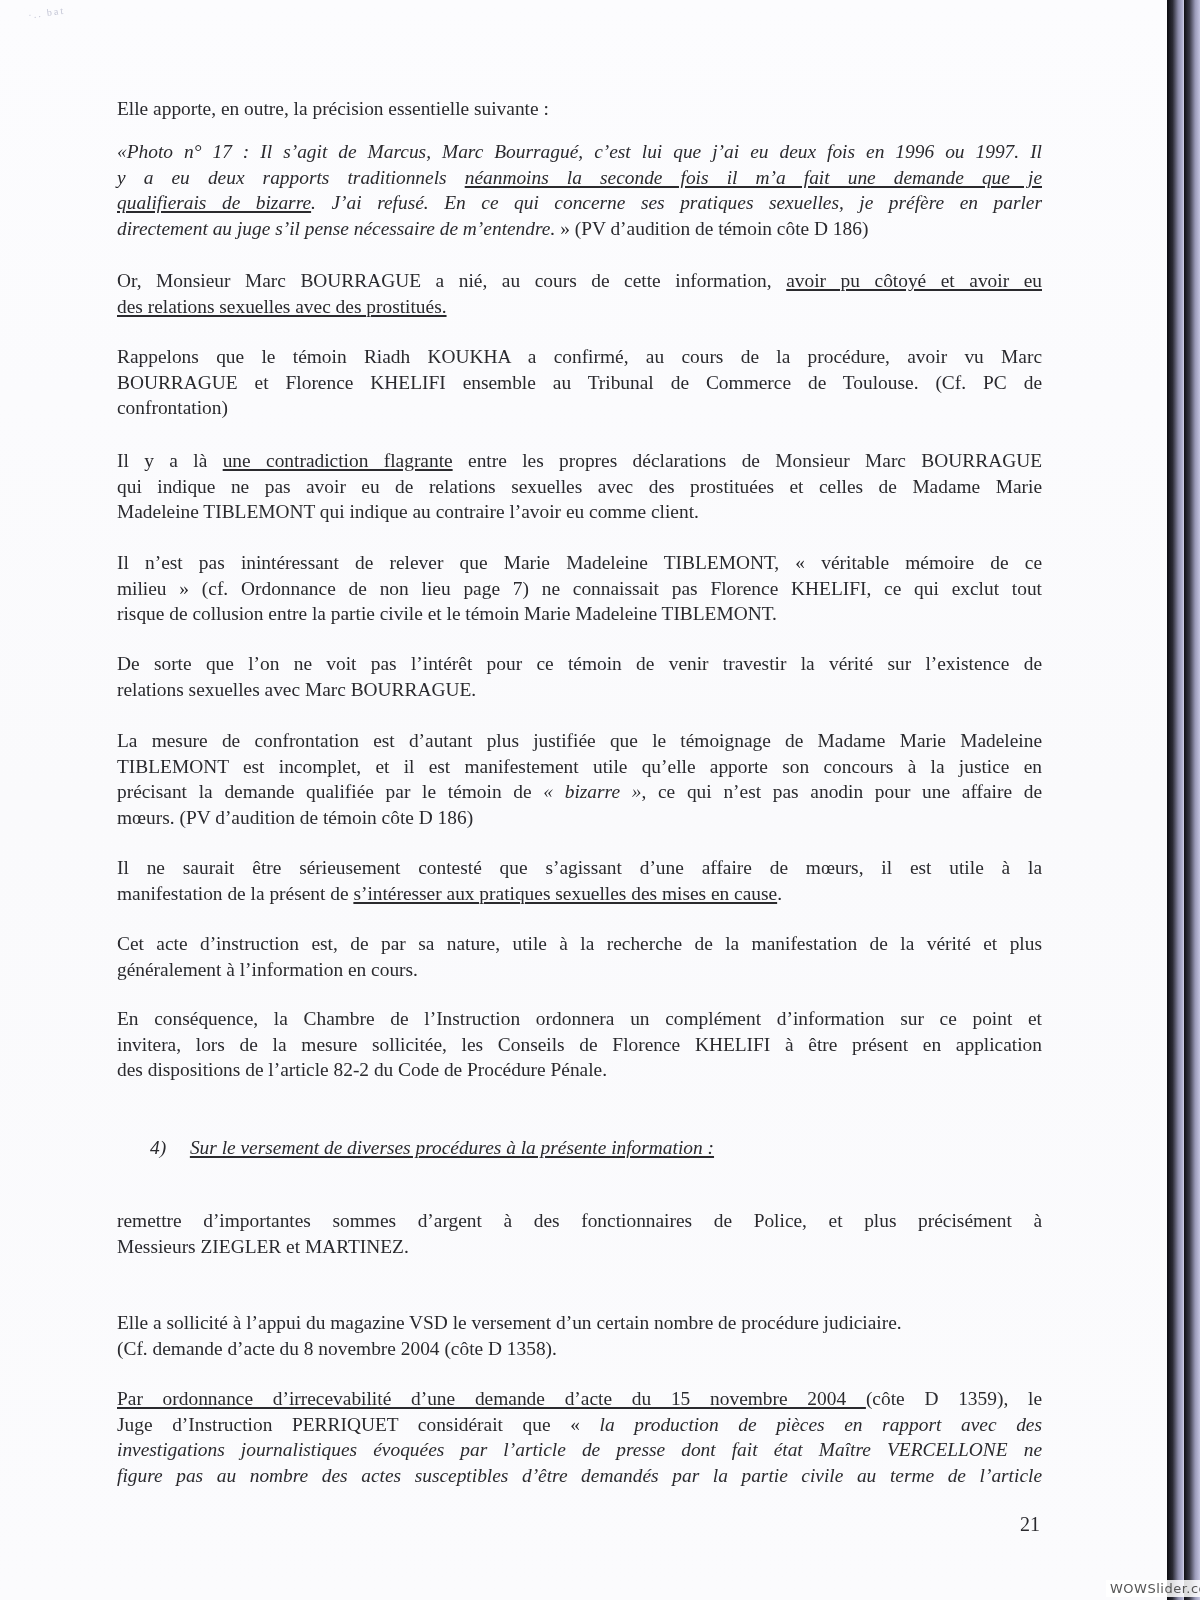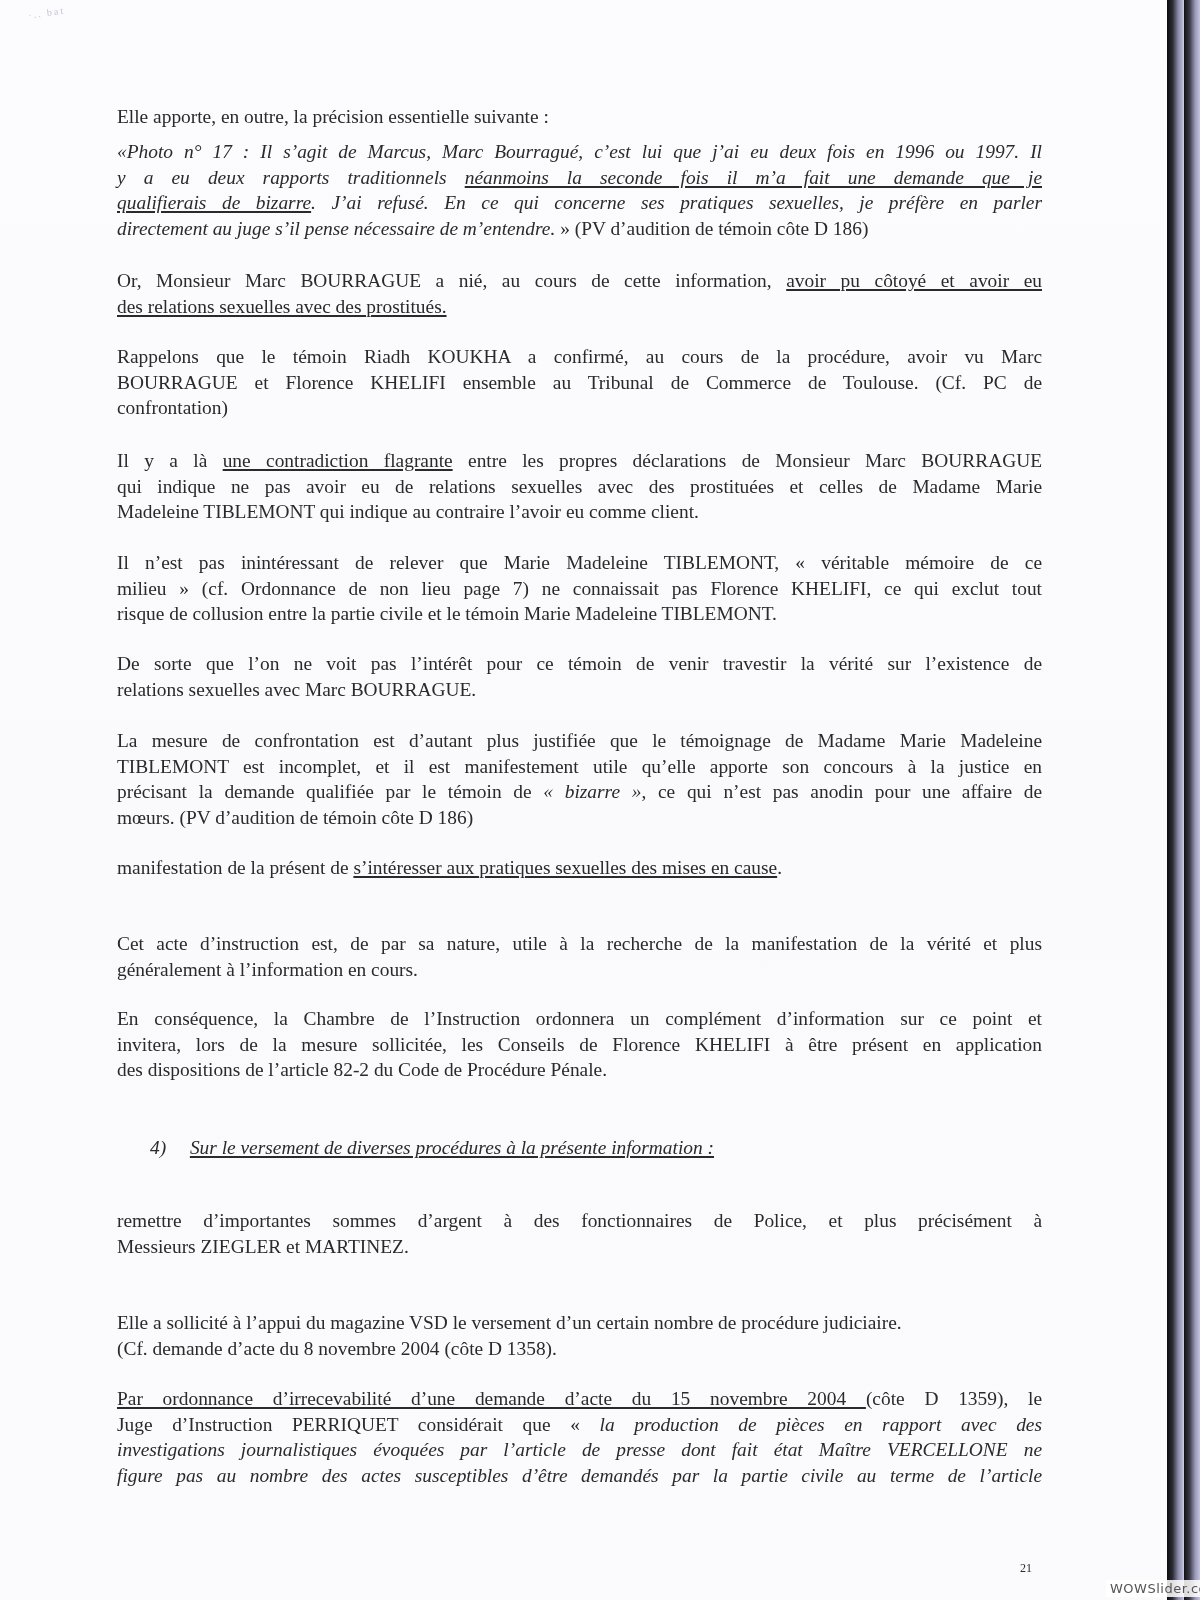--- a/index.html
+++ b/index.html
@@ -18,41 +18,41 @@
       position: absolute; left: 28px; top: 2px; width: 110px; height: 16px;
       font-size: 10px; color: #c4c6d6; transform: rotate(-8deg); letter-spacing: 2px;
     }
     .text-block { position: absolute; left: 117px; width: 925px; font-size: 19.4px; line-height: 25.5px; }
     .line { white-space: nowrap; position: relative; display: block; }
     .line.justify { text-align: justify; text-align-last: justify; white-space: normal; }
     .u { text-decoration: underline; text-decoration-thickness: 1.5px; text-underline-offset: 2px; }
     .b { font-weight: normal; }
     .i { font-style: italic; }
     .heading { position: absolute; left: 150px; font-size: 19.4px; }
-    .page-number { position: absolute; left: 1020px; top: 1513px; font-size: 12px; color: #2a2a2e; margin-top: 48px; }
+    .page-number { position: absolute; left: 1020px; top: 1513px; font-size: 20px; color: #2a2a2e; }
     .edge {
       position: absolute; top: 0; height: 1600px;
     }
     .edge-1 { left: 1167px; width: 16px; background: linear-gradient(90deg, #0b0b10 0%, #2c2c36 35%, #8a8aa8 70%, #b9b9d8 100%); }
     .edge-2 { left: 1184px; width: 16px; background: linear-gradient(90deg, #101014 0%, #3a3a48 35%, #9a9ab8 70%, #c4c4e2 100%); }
     .edge-gap { left: 1183px; width: 1px; background: #c9c9e0; }
     .watermark {
       position: absolute; left: 1106px; top: 1580px; padding: 1px 4px;
       font-family: "DejaVu Sans", sans-serif; font-size: 13px; letter-spacing: 0.5px;
       color: #555; background: rgba(255,255,255,0.85);
     }
   </style>
 </head>
 <body>
 
 <div class="page">
 
   <div class="scan-mark">·.. bat</div>
 
-  <div class="text-block" style="top:104px;">
+  <div class="text-block" style="top:96px;">
     <span class="line">Elle apporte, en outre, la précision essentielle suivante :</span>
   </div>
 
   <div class="text-block i" style="top:139px;">
     <span class="line justify">«Photo n° 17 : Il s’agit de Marcus, Marc Bourragué, c’est lui que j’ai eu deux fois en 1996 ou 1997. Il</span>
     <span class="line justify"><span>y a eu deux rapports traditionnels </span><span class="b u">néanmoins la seconde fois il m’a fait une demande que je</span></span>
     <span class="line justify"><span class="b u">qualifierais de bizarre</span><span>. J’ai refusé. En ce qui concerne ses pratiques sexuelles, je préfère en parler</span></span>
     <span class="line"><span>directement au juge s’il pense nécessaire de m’entendre.</span><span style="font-style:normal;"> » (PV d’audition de témoin côte D 186)</span></span>
   </div>
 
@@ -85,20 +85,21 @@
   </div>
 
   <div class="text-block" style="top:728px;">
     <span class="line justify">La mesure de confrontation est d’autant plus justifiée que le témoignage de Madame Marie Madeleine</span>
     <span class="line justify">TIBLEMONT est incomplet, et il est manifestement utile qu’elle apporte son concours à la justice en</span>
     <span class="line justify"><span>précisant la demande qualifiée par le témoin de </span><span class="i">« bizarre »</span><span>, ce qui n’est pas anodin pour une affaire de</span></span>
     <span class="line">mœurs. (PV d’audition de témoin côte D 186)</span>
   </div>
 
   <div class="text-block" style="top:855px;">
+    <span class="line justify">Il ne saurait être sérieusement contesté que s’agissant d’une affaire de mœurs, il est utile à la</span>
     <span class="line"><span>manifestation de la présent de </span><span class="b u">s’intéresser aux pratiques sexuelles des mises en cause</span><span>.</span></span>
   </div>
 
   <div class="text-block" style="top:931px;">
     <span class="line justify">Cet acte d’instruction est, de par sa nature, utile à la recherche de la manifestation de la vérité et plus</span>
     <span class="line">généralement à l’information en cours.</span>
   </div>
 
   <div class="text-block" style="top:1006px;">
     <span class="line justify">En conséquence, la Chambre de l’Instruction ordonnera un complément d’information sur ce point et</span>

